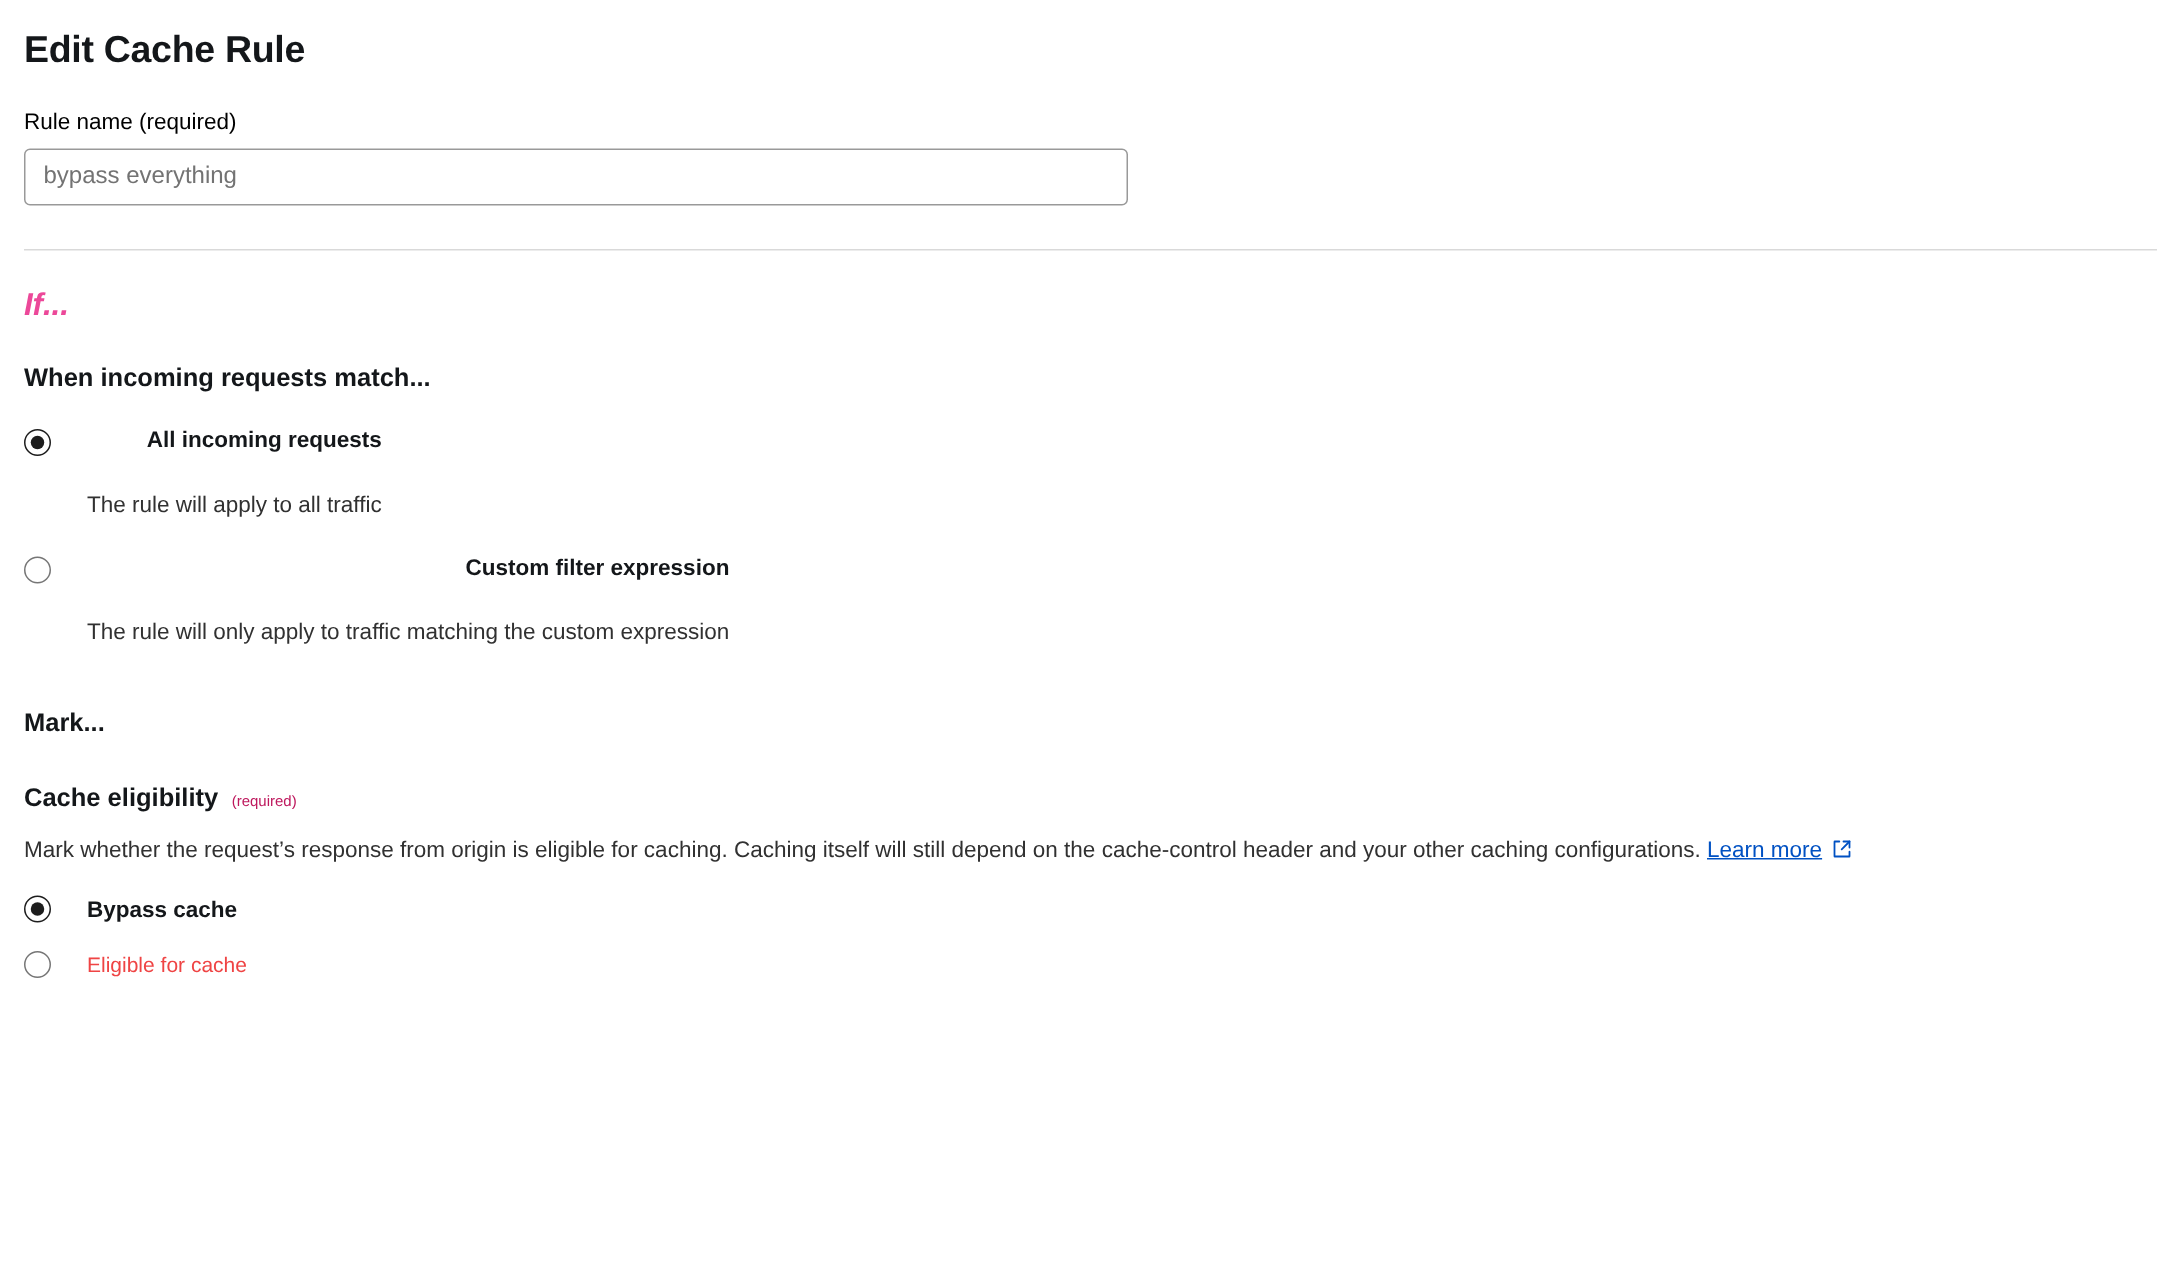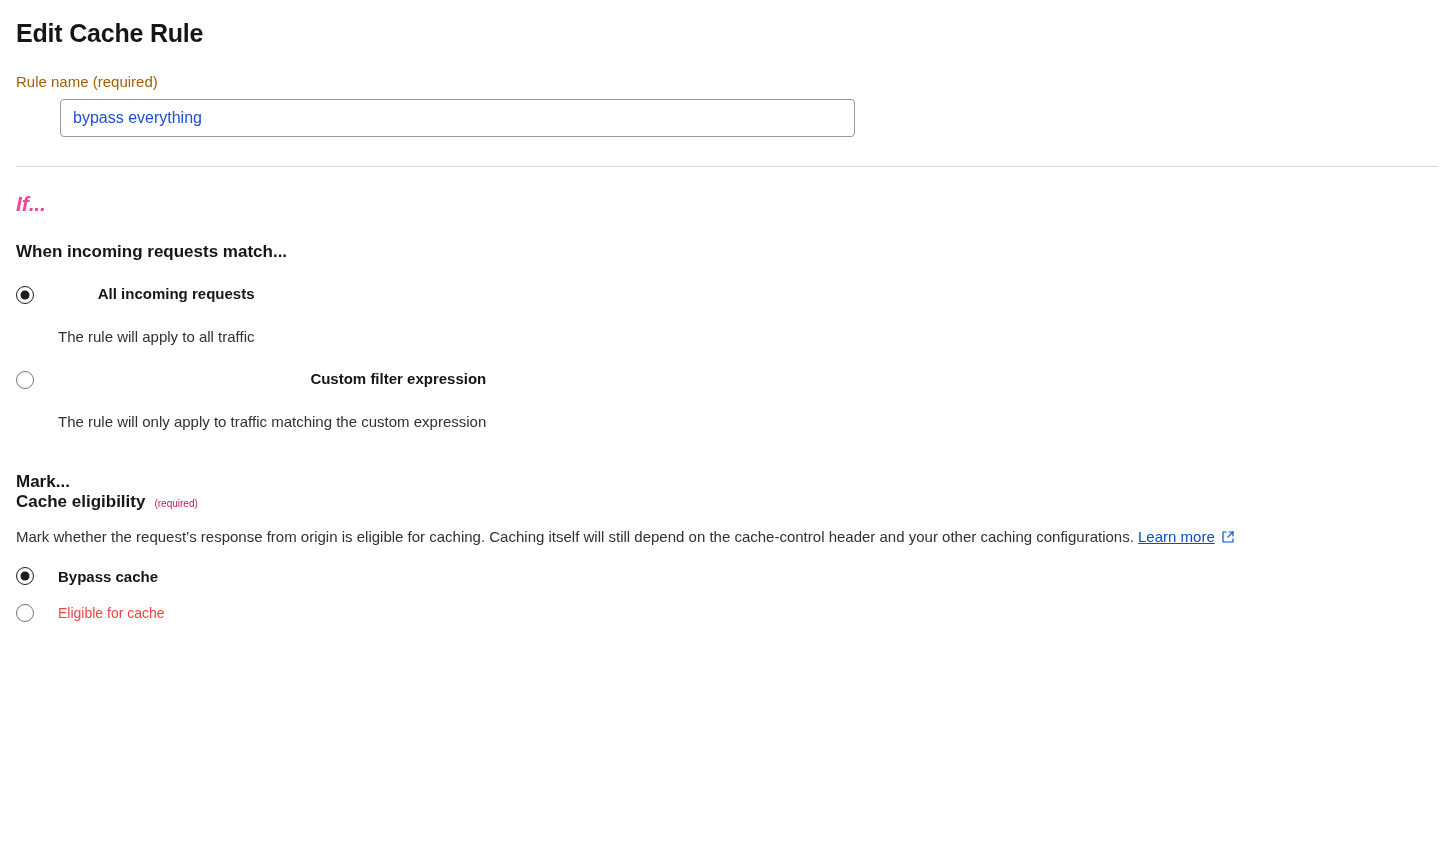--- a/index.html
+++ b/index.html
@@ -22,37 +22,36 @@
   .page-title {
     font-size: 25px;
     font-weight: 700;
     letter-spacing: -0.2px;
     color: #14171a;
     margin: 0 0 24px 0;
     line-height: 1.2;
   }
   .field-label {
     font-size: 15px;
-    color: #a16207;
+    color: #000000;
     margin-bottom: 7px;
     line-height: 1.3;
   }
   .text-input {
     display: block;
-    width: 795px;
+    width: 736px;
     height: 38px;
     border: 1px solid #999999;
     border-radius: 4px;
     padding: 0 12px;
     font-family: "Liberation Sans", sans-serif;
     font-size: 16px;
-    color: #1d4ed8;
+    color: #737373;
     background: #ffffff;
     outline: none;
-    margin-left: 44px;
   }
   .helper-text {
     font-size: 15px;
     color: #454545;
     margin-top: 7px;
     line-height: 1.35;
   }
   .divider {
     height: 1px;
     background: #d9d9d9;
@@ -123,20 +122,21 @@
   }
   .then-heading {
     font-size: 17px;
     font-weight: 700;
     color: #14171a;
     margin: 40px 0 0 0;
   }
   .eligibility-label-row {
     display: flex;
     align-items: baseline;
+    margin-top: 30px;
   }
   .eligibility-label {
     font-size: 17px;
     font-weight: 700;
     color: #14171a;
   }
   .eligibility-required {
     font-size: 10px;
     color: #be185d;
     margin-left: 9px;

